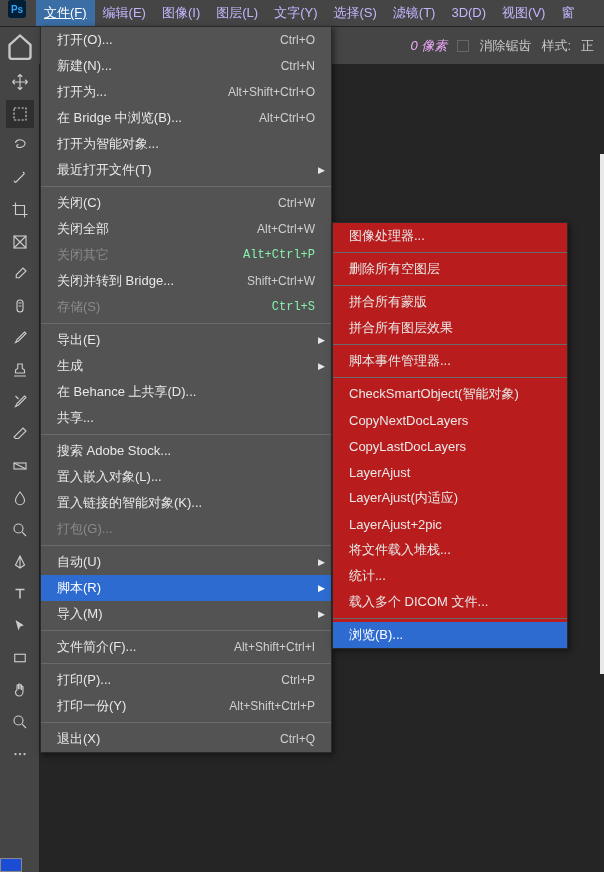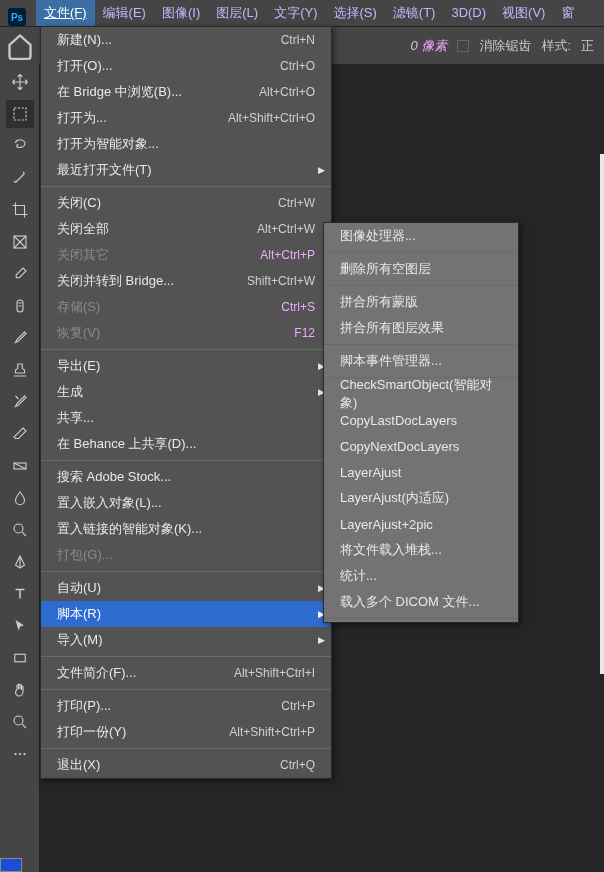--- a/index.html
+++ b/index.html
@@ -1,41 +1,41 @@
 <!DOCTYPE html>
 <html><head>
 <meta charset="utf-8">
 <style>
 * { margin: 0; padding: 0; box-sizing: border-box; font-family: "Microsoft YaHei", Arial, sans-serif; }
 body { background: #1e1e1e; width: 604px; height: 872px; overflow: hidden; color: #c8c8c8; font-size: 13px; }
-.menubar { background: #454545; height: 26px; display: flex; align-items: flex-end; padding-left: 8px; }
+.menubar { background: #454545; height: 26px; display: flex; align-items: flex-start; padding-left: 8px; }
 .menubar .ps-icon { width: 18px; height: 18px; background: #001e36; border-radius: 3px; display: flex; align-items: center; justify-content: center; color: #31a8ff; font-size: 10px; font-weight: bold; margin-right: 10px; }
 .menubar .mitem { padding: 0 8px; height: 26px; line-height: 26px; color: #c4b5fd; cursor: default; }
 .menubar .mitem.active { background: #3a6ea5; color: #fff; text-decoration: underline; }
 .toolbar-row { background: #454545; height: 38px; display: flex; align-items: center; padding-left: 6px; gap: 10px; border-top: 1px solid #222; }
 .home-icon { width: 28px; height: 28px; display: flex; align-items: center; justify-content: center; }
 .toolbar-right { margin-left: auto; display: flex; align-items: center; gap: 10px; padding-right: 10px; }
 .px-label { color: #f0abfc; font-style: italic; }
 .checkbox-empty { width: 12px; height: 12px; border: 1px solid #666; display: inline-block; }
 .workspace { display: flex; height: calc(872px - 64px); }
 .left-tools { width: 40px; background: #454545; display: flex; flex-direction: column; align-items: center; padding-top: 4px; gap: 4px; border-right: 1px solid #222; }
 .tool { width: 28px; height: 28px; display: flex; align-items: center; justify-content: center; color: #ccc; position: relative; }
 .tool svg { width: 18px; height: 18px; }
 .tool.active { background: #2f2f2f; }
 .canvas-area { flex: 1; background: #252525; position: relative; }
 .dropdown { position: absolute; top: 26px; left: 40px; width: 292px; background: #535353; border: 1px solid #2a2a2a; box-shadow: 2px 2px 6px rgba(0,0,0,0.5); z-index: 10; }
 .ditem { display: flex; align-items: center; height: 26px; padding: 0 16px; color: #e8e8e8; cursor: default; position: relative; }
 .ditem.disabled { color: #8a8a8a; }
 .ditem.highlight { background: #2e6bd1; color: #fff; }
 .ditem .label { flex: 1; }
 .ditem .shortcut { color: #cfcfcf; font-size: 12px; }
-.ditem.disabled .shortcut { color: #f0abfc; }
+.ditem.disabled .shortcut { color: #86efac; font-family: Liberation Mono, monospace; }
 .ditem .arrow { position: absolute; right: 6px; }
 .sep { height: 1px; background: #6a6a6a; margin: 3px 0; }
-.submenu { position: absolute; top: 222px; left: 323px; width: 196px; background: #737373; border: 1px solid #2a2a2a; box-shadow: 2px 2px 6px rgba(0,0,0,0.5); z-index: 11; }
+.submenu { position: absolute; top: 222px; left: 332px; width: 236px; background: #b91c1c; border: 1px solid #2a2a2a; box-shadow: 2px 2px 6px rgba(0,0,0,0.5); z-index: 11; }
 .blue-sq { position: absolute; bottom: 0; left: 0; width: 22px; height: 14px; background: #1a4dd4; border: 1px solid #888; }
 .tab-area { position: absolute; top: 64px; left: 40px; right: 0; height: 24px; background: #383838; }
 .white-edge { position: absolute; right: 0; top: 90px; width: 4px; height: 520px; background: #e8e8e8; }
 </style>
 </head>
 <body>
 
 <div class="menubar">
   <div class="ps-icon">Ps</div>
   <div class="mitem active">文件(F)</div>
@@ -187,34 +187,34 @@
         </svg>
       </div>
   </div>
   <div class="canvas-area">
     <div class="white-edge"></div>
   </div>
 </div>
 
 <div class="dropdown" id="file-menu">
     <div class="ditem">
+      <span class="label">打开(O)...</span>
+      <span class="shortcut">Ctrl+O</span>
+    </div>
+    <div class="ditem">
       <span class="label">新建(N)...</span>
       <span class="shortcut">Ctrl+N</span>
     </div>
     <div class="ditem">
-      <span class="label">打开(O)...</span>
-      <span class="shortcut">Ctrl+O</span>
+      <span class="label">打开为...</span>
+      <span class="shortcut">Alt+Shift+Ctrl+O</span>
     </div>
     <div class="ditem">
       <span class="label">在 Bridge 中浏览(B)...</span>
       <span class="shortcut">Alt+Ctrl+O</span>
-    </div>
-    <div class="ditem">
-      <span class="label">打开为...</span>
-      <span class="shortcut">Alt+Shift+Ctrl+O</span>
     </div>
     <div class="ditem">
       <span class="label">打开为智能对象...</span>
     </div>
     <div class="ditem">
       <span class="label">最近打开文件(T)</span>
       <span class="arrow" style="font-size: 9px;">▶</span>
     </div>
     <div class="sep"></div>
     <div class="ditem">
@@ -230,38 +230,34 @@
       <span class="shortcut">Alt+Ctrl+P</span>
     </div>
     <div class="ditem">
       <span class="label">关闭并转到 Bridge...</span>
       <span class="shortcut">Shift+Ctrl+W</span>
     </div>
     <div class="ditem disabled">
       <span class="label">存储(S)</span>
       <span class="shortcut">Ctrl+S</span>
     </div>
-    <div class="ditem disabled">
-      <span class="label">恢复(V)</span>
-      <span class="shortcut">F12</span>
-    </div>
     <div class="sep"></div>
     <div class="ditem">
       <span class="label">导出(E)</span>
       <span class="arrow" style="font-size: 9px;">▶</span>
     </div>
     <div class="ditem">
       <span class="label">生成</span>
       <span class="arrow" style="font-size: 9px;">▶</span>
     </div>
     <div class="ditem">
+      <span class="label">在 Behance 上共享(D)...</span>
+    </div>
+    <div class="ditem">
       <span class="label">共享...</span>
-    </div>
-    <div class="ditem">
-      <span class="label">在 Behance 上共享(D)...</span>
     </div>
     <div class="sep"></div>
     <div class="ditem">
       <span class="label">搜索 Adobe Stock...</span>
     </div>
     <div class="ditem">
       <span class="label">置入嵌入对象(L)...</span>
     </div>
     <div class="ditem">
       <span class="label">置入链接的智能对象(K)...</span>
@@ -319,38 +315,41 @@
     </div>
     <div class="sep"></div>
     <div class="ditem">
       <span class="label">脚本事件管理器...</span>
     </div>
     <div class="sep"></div>
     <div class="ditem">
       <span class="label">CheckSmartObject(智能对象)</span>
     </div>
     <div class="ditem">
+      <span class="label">CopyNextDocLayers</span>
+    </div>
+    <div class="ditem">
       <span class="label">CopyLastDocLayers</span>
     </div>
     <div class="ditem">
-      <span class="label">CopyNextDocLayers</span>
-    </div>
-    <div class="ditem">
       <span class="label">LayerAjust</span>
     </div>
     <div class="ditem">
       <span class="label">LayerAjust(内适应)</span>
     </div>
     <div class="ditem">
       <span class="label">LayerAjust+2pic</span>
     </div>
     <div class="ditem">
       <span class="label">将文件载入堆栈...</span>
     </div>
     <div class="ditem">
       <span class="label">统计...</span>
     </div>
     <div class="ditem">
       <span class="label">载入多个 DICOM 文件...</span>
     </div>
     <div class="sep"></div>
+    <div class="ditem highlight">
+      <span class="label">浏览(B)...</span>
+    </div>
   </div>
 <div class="blue-sq"></div>
 
 </body></html>

